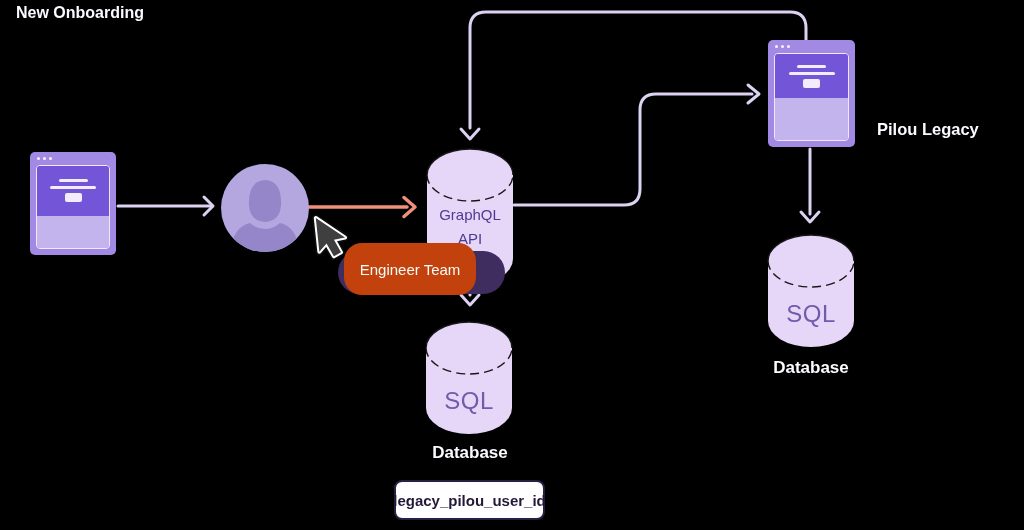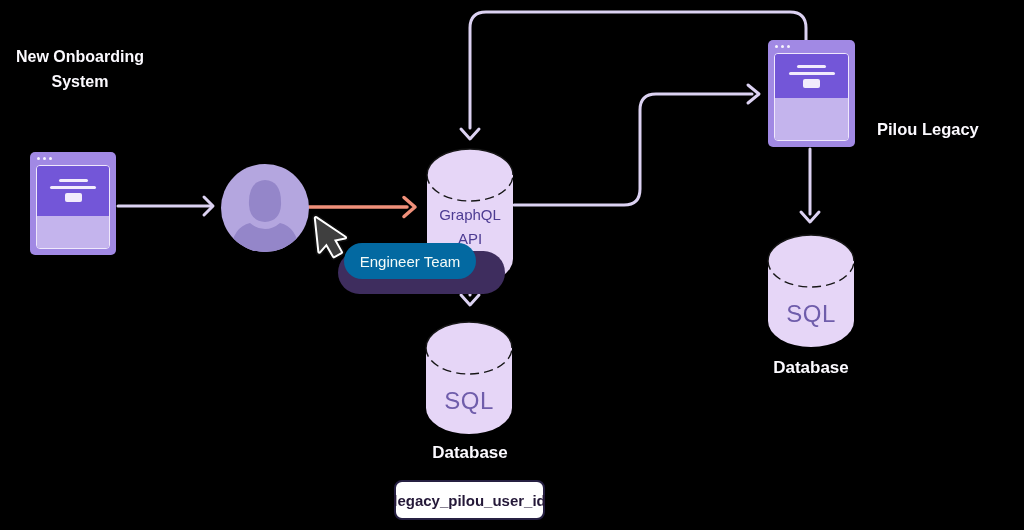--- a/index.html
+++ b/index.html
@@ -18,35 +18,35 @@
   .dot{width:3px;height:3px;border-radius:50%;background:#fff;opacity:.9;}
   .win-inner{width:100%;height:100%;border:1.5px solid #efe8fc;border-radius:4px;display:flex;flex-direction:column;overflow:hidden;box-sizing:border-box;}
   .win-top{background:#7356d8;display:flex;flex-direction:column;align-items:center;justify-content:center;gap:4px;}
   .win-bottom{flex:1;background:#c4b4ed;}
   .deco-a{width:29px;height:3px;background:#f2ecfc;border-radius:2px;}
   .deco-b{width:46px;height:3px;background:#f2ecfc;border-radius:2px;}
   .deco-c{width:17px;height:9px;background:#f2ecfc;border-radius:2px;}
 
   
   .node-label{position:absolute;z-index:2;color:#fcfaff;font-weight:700;}
-  .lbl-onboarding{left:0;top:90;width:160px;text-align:center;font-size:16px;line-height:25px;margin-top:44px;}
+  .lbl-onboarding{left:0;top:90;width:160px;text-align:center;font-size:16px;line-height:25px;}
   .lbl-pilou{left:877px;top:68px;width:140px;text-align:left;font-size:16.5px;line-height:27px;margin-top:48px;}
   .lbl-db-left{left:425px;top:443px;width:90px;text-align:center;font-size:17px;}
   .lbl-db-right{left:766px;top:358px;width:90px;text-align:center;font-size:17px;}
 
   
   .cyl-label{position:absolute;z-index:2;text-align:center;}
   .graphql-text{left:425px;top:203px;width:90px;color:#4c3b92;font-size:15px;line-height:24px;}
   .sql-text{color:#6f5dab;font-size:24px;letter-spacing:.5px;}
   .sql-left-text{left:424px;top:387px;width:90px;}
   .sql-right-text{left:766px;top:300px;width:90px;}
 
   
   .badge-shadow{position:absolute;left:338px;top:251px;width:167px;height:43px;border-radius:24px;background:#3e2d5e;z-index:3;filter:blur(.5px);}
-  .badge-green{position:absolute;left:344px;top:243px;width:132px;height:36px;border-radius:18px;background:#0369a1;z-index:3;display:flex;align-items:center;justify-content:center;color:#f4fbf8;font-size:15px;}
+  .badge-green{position:absolute;left:344px;top:243px;width:132px;height:52px;border-radius:18px;background:#c2410c;z-index:3;display:flex;align-items:center;justify-content:center;color:#f4fbf8;font-size:15px;}
 
   
   .field-tag{position:absolute;left:394px;top:480px;width:147px;height:36px;z-index:3;background:#ffffff;border:2px solid #262042;border-radius:8px;display:flex;align-items:center;justify-content:center;color:#241838;font-size:15px;font-weight:600;}
 
   .cursor{position:absolute;left:308px;top:210px;z-index:4;transform:rotate(-6deg);}
   .node{position:absolute;z-index:2;}
 </style>
 </head>
 <body>
 
@@ -66,21 +66,20 @@
       <path d="M801,212 L810,222 L819,212"></path>
     </g>
     <g fill="none" stroke="#f0907a" stroke-width="3.5" stroke-linecap="round" stroke-linejoin="round">
       <path d="M309,207 H407"></path>
       <path d="M404,197.5 L415,207 L404,216.5"></path>
     </g>
   </svg>
 
   <div class="node-label lbl-onboarding">
     <div>New Onboarding</div>
-    <div>System</div>
   </div>
 
   <div class="window" style="left:30px;top:152px;width:86px;height:103px;">
     <div class="dots">
         <span class="dot"></span>
         <span class="dot"></span>
         <span class="dot"></span>
       </div>
     <div class="win-inner">
       <div class="win-top" style="flex:1.55;">

